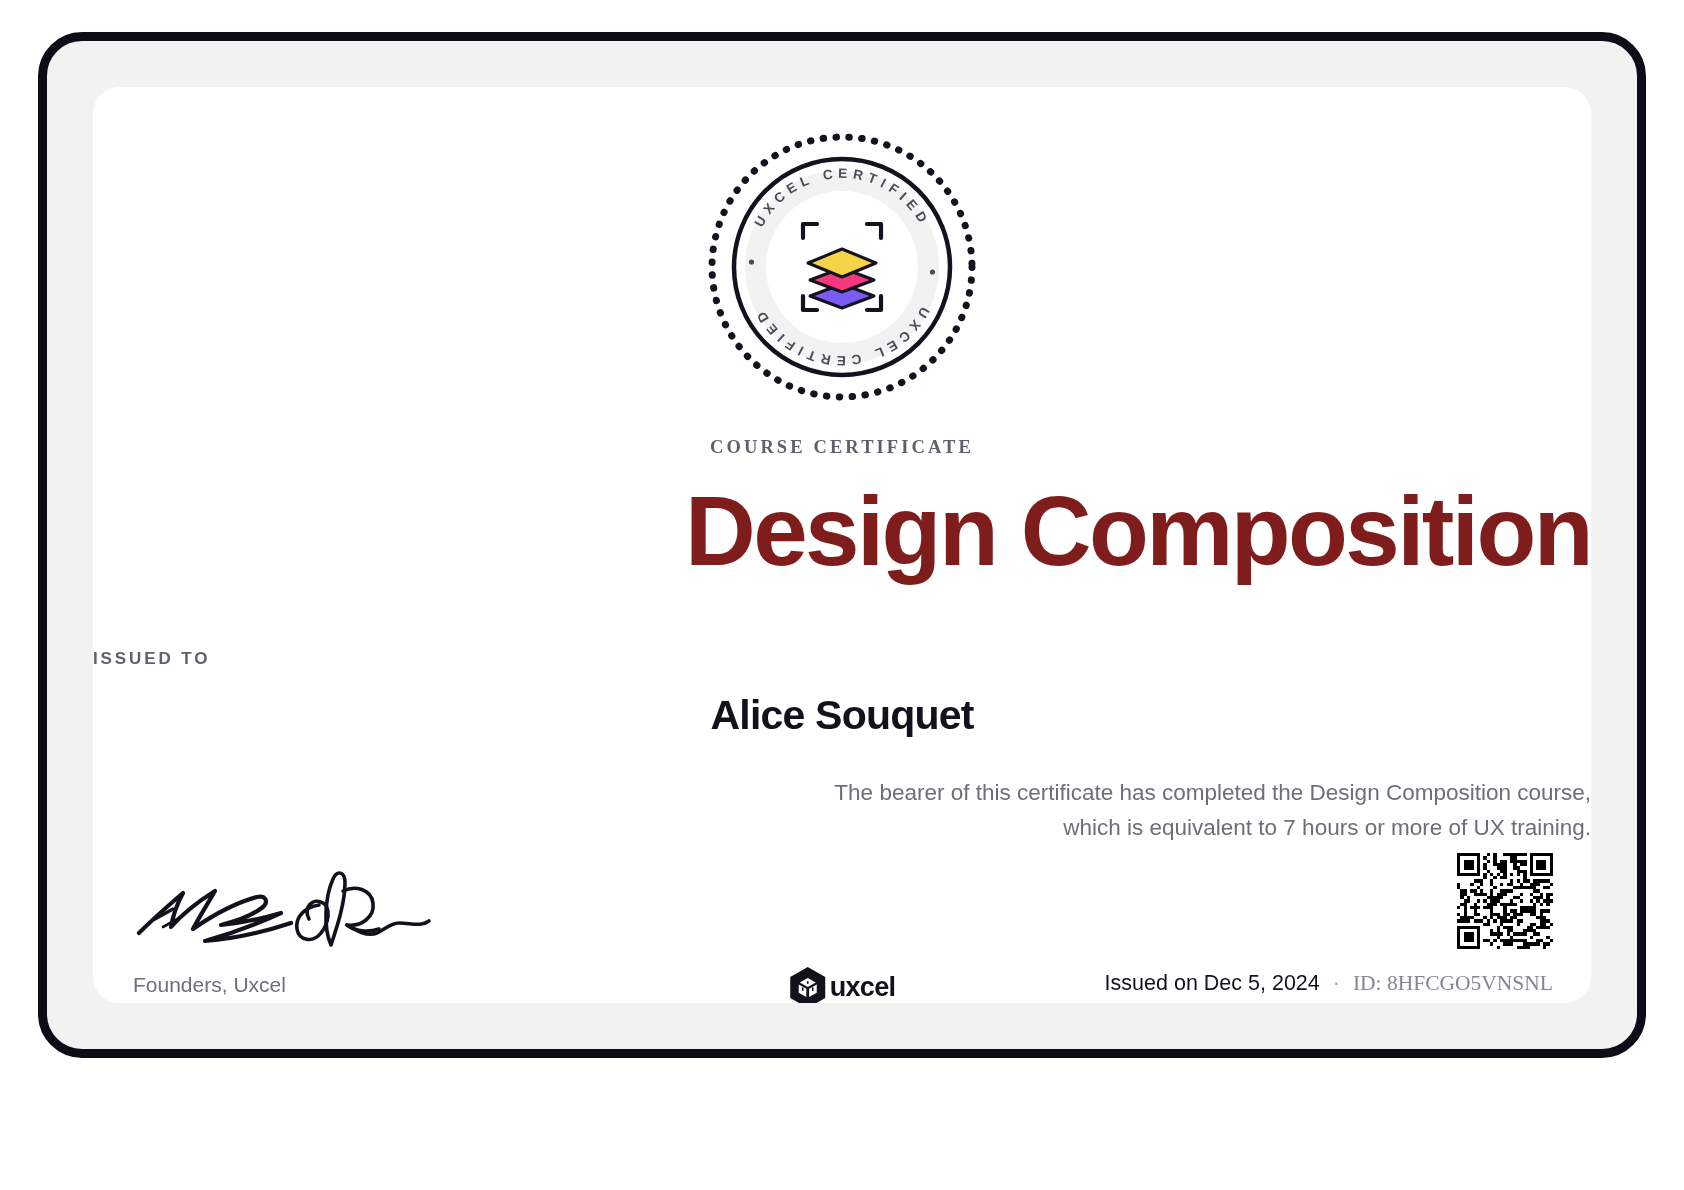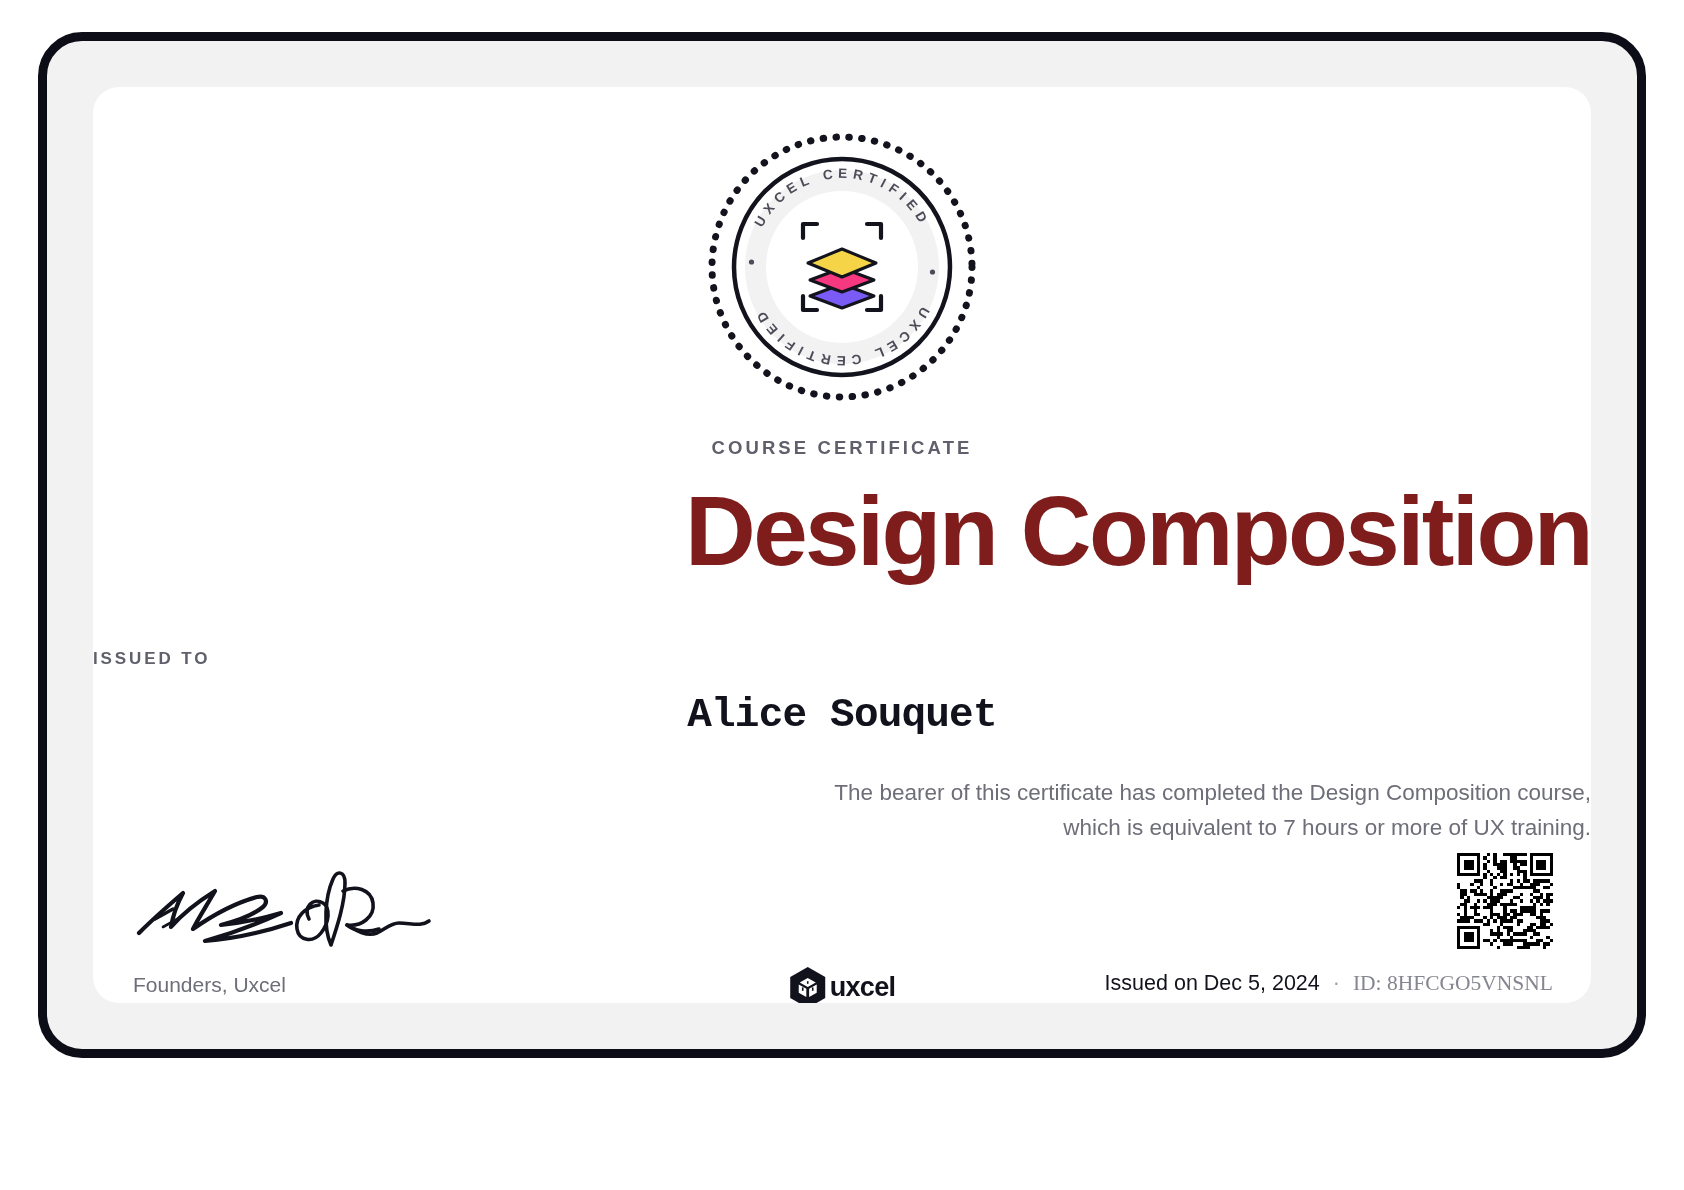--- a/index.html
+++ b/index.html
@@ -48,20 +48,21 @@
   
   .eyebrow {
     position: absolute;
     top: 350px;
     left: 0; right: 0;
     text-align: center;
     font-size: 18.5px;
     font-weight: bold;
     letter-spacing: 3.1px;
     color: #5f606b;
+    font-family: Liberation Serif, serif;
   }
 
   .course-title {
     position: absolute;
     top: 392px;
     left: 16px; right: 0;
     text-align: right;
     font-size: 98px;
     font-weight: bold;
     letter-spacing: -2.6px;
@@ -83,21 +84,20 @@
 
   .recipient {
     position: absolute;
     top: 605px;
     left: 0; right: 0;
     text-align: center;
     font-size: 41px;
     font-weight: bold;
     letter-spacing: -0.8px;
     color: #11121c;
-    font-family: Liberation Mono, monospace;
   }
 
   .body-copy {
     position: absolute;
     top: 688px;
     left: 0; right: 0;
     text-align: right;
     font-size: 22.5px;
     line-height: 35px;
     color: #6d6e78;

